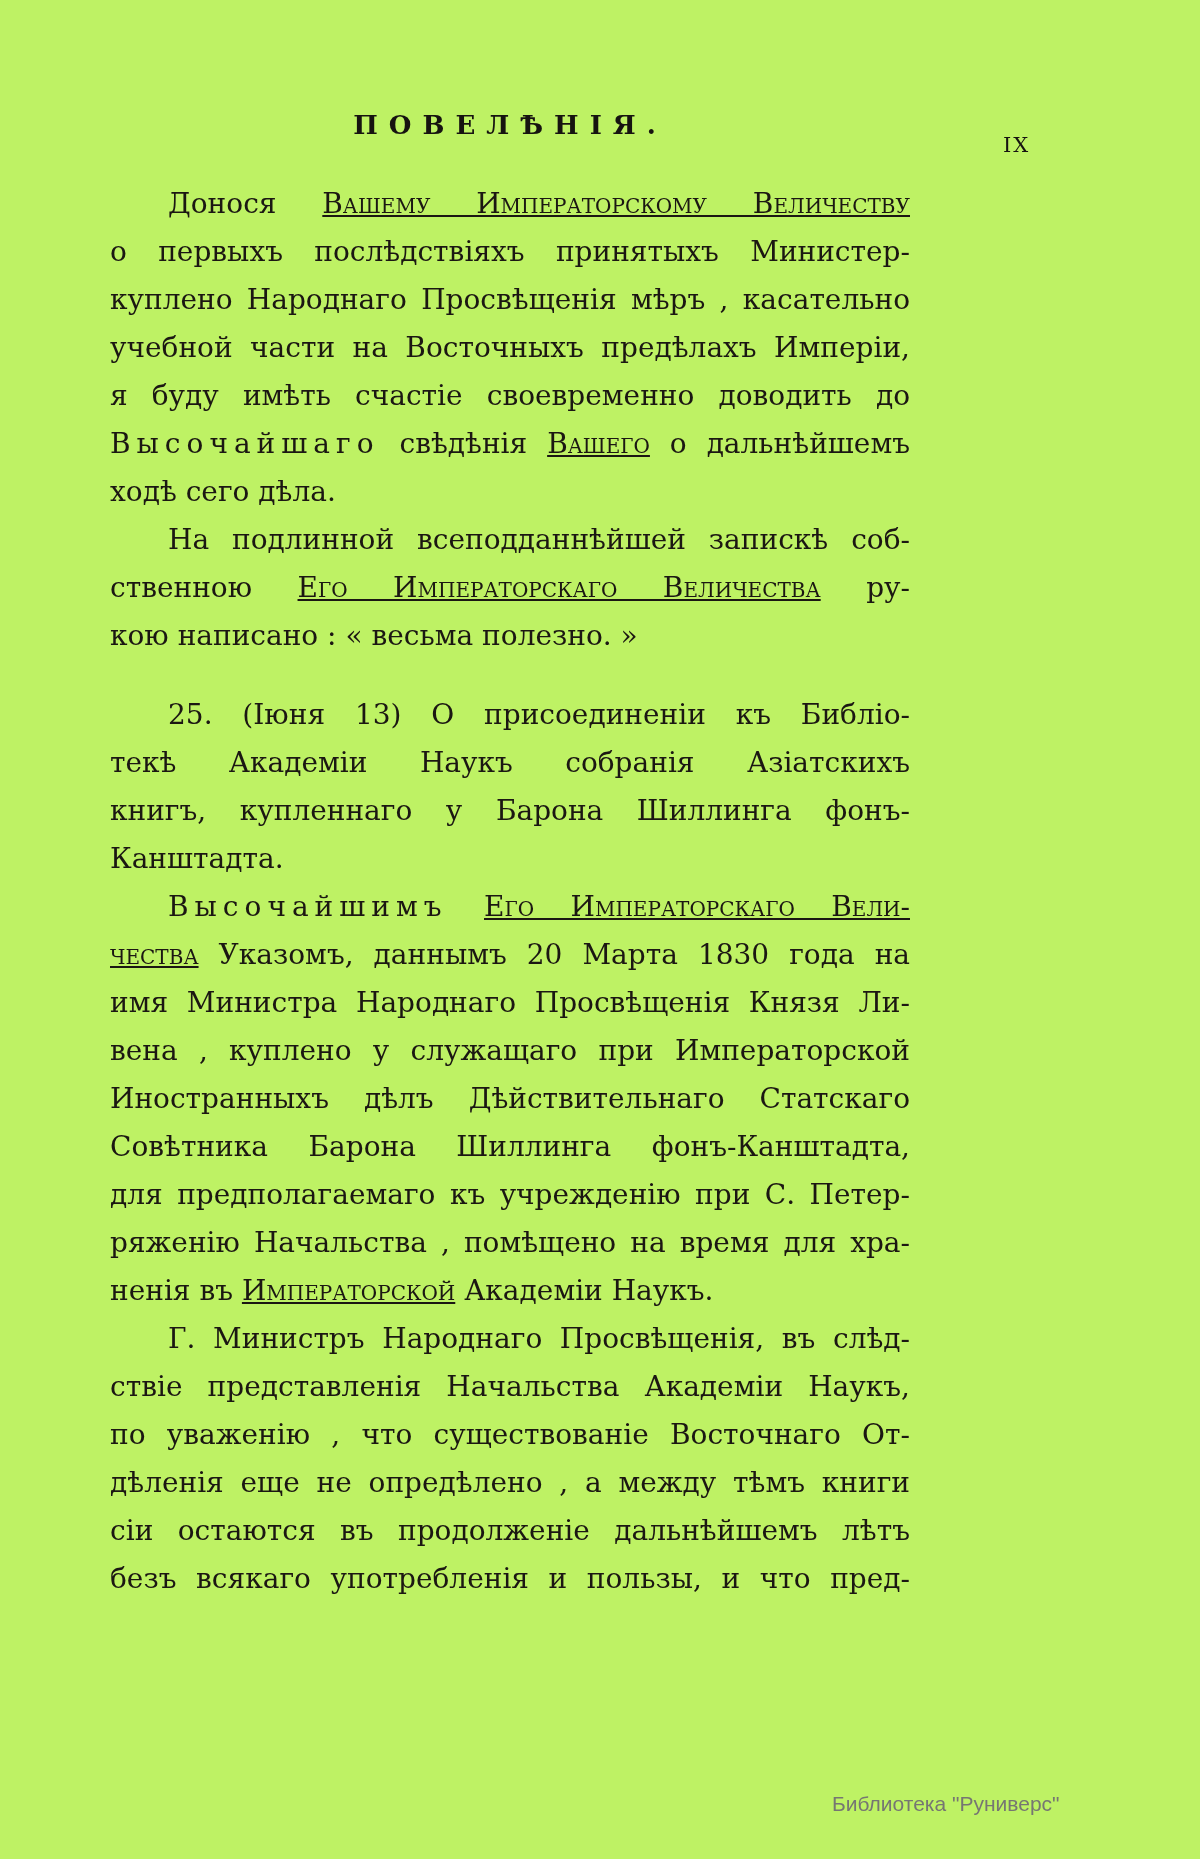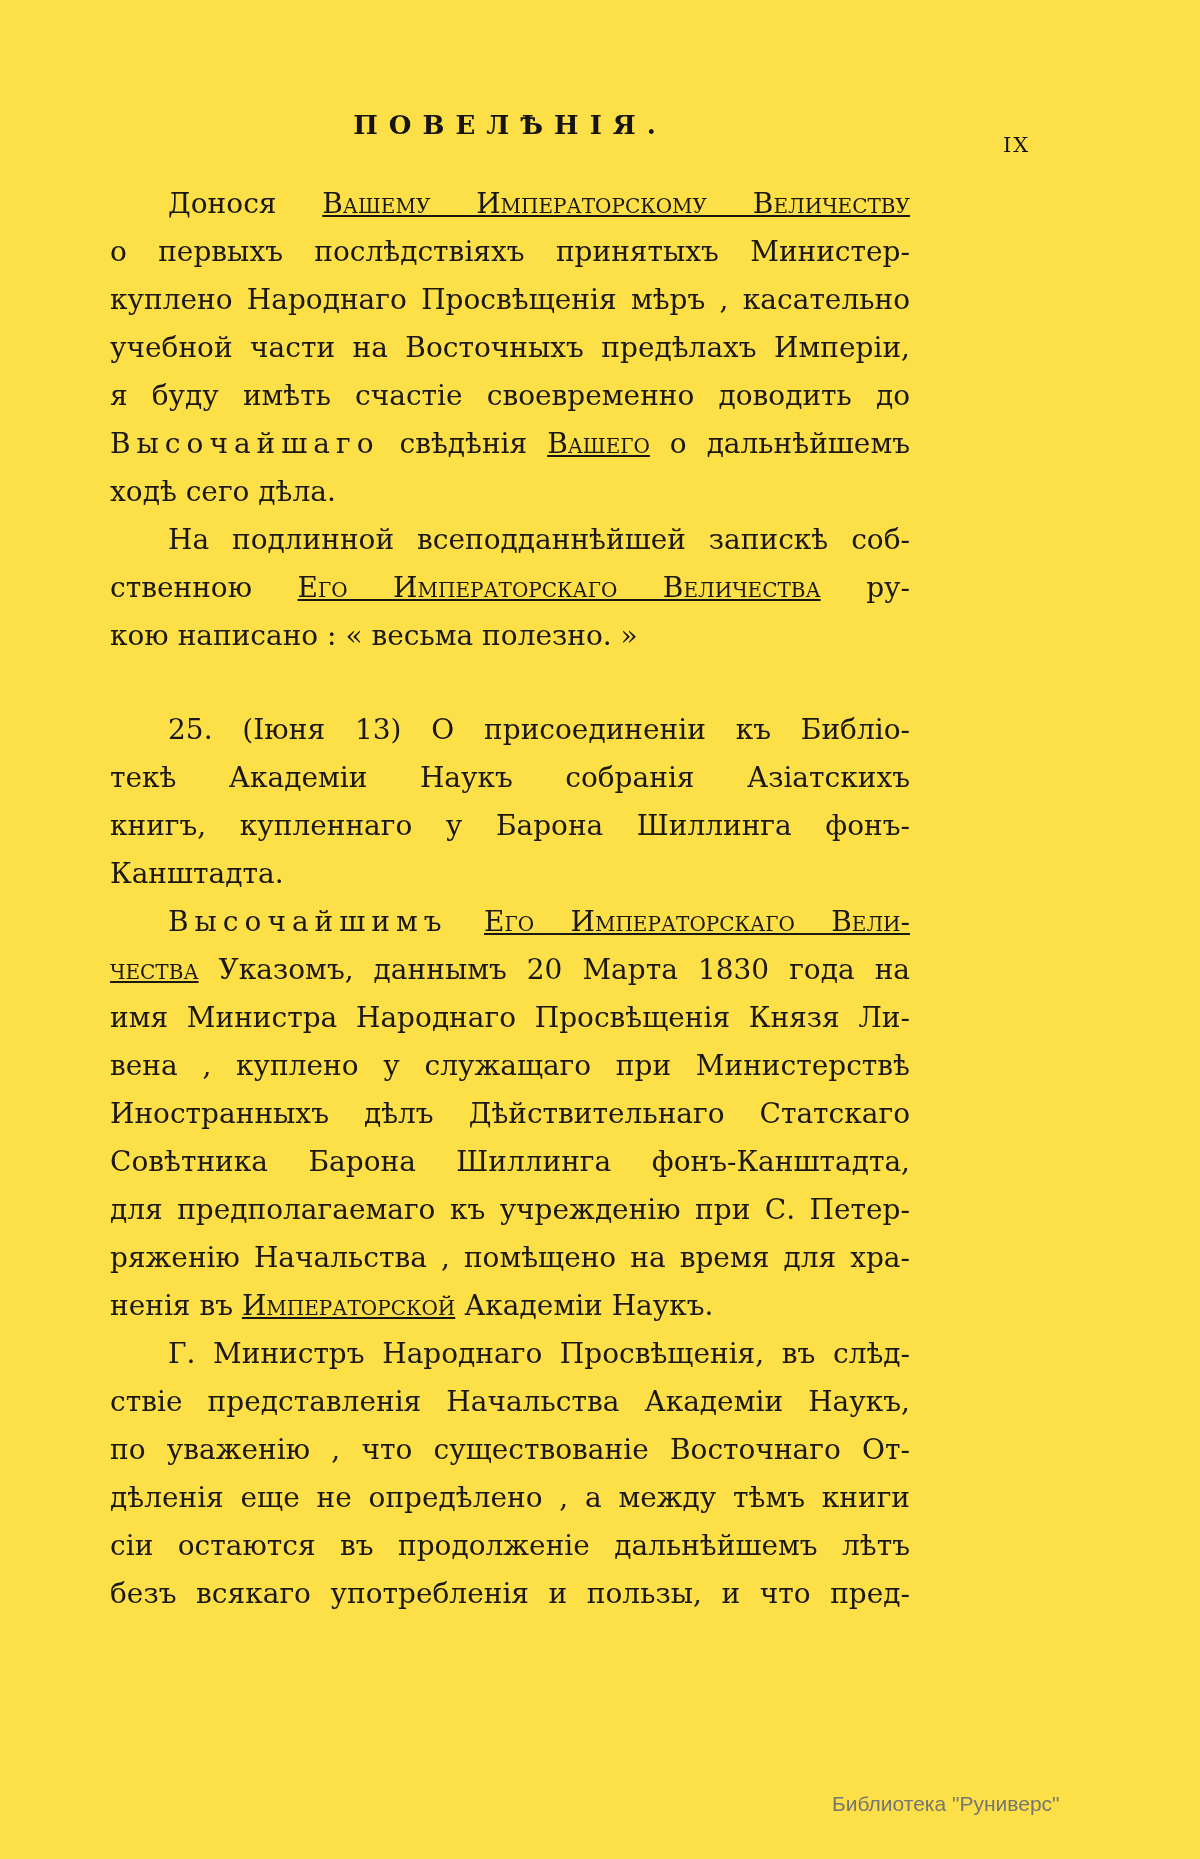--- a/index.html
+++ b/index.html
@@ -5,21 +5,21 @@
   html, body { margin: 0; padding: 0; }
   body {
     width: 1200px; height: 1859px;
     background: #ffffff;
     font-family: "DejaVu Serif", serif;
     position: relative;
     overflow: hidden;
   }
   .page {
     position: absolute; inset: 0;
-    background: #fde047;
+    background: #bef264;
     color: #1b1712;
   }
   
   .header {
     position: absolute;
     top: 110px; left: 110px; width: 800px;
     text-align: center;
     font-size: 26px;
     font-weight: bold;
     letter-spacing: 11px;
@@ -41,21 +41,21 @@
     color: #1b1712;
   }
   .line {
     line-height: 48px;
     height: 48px;
     text-align: justify;
     white-space: normal;
   }
   .line.jl { text-align-last: justify; }
   .line.ind { padding-left: 58px; }
-  .line.gap { margin-top: 46px; }
+  .line.gap { margin-top: 31px; }
   .s-n  { }
   .s-sc { font-variant: small-caps; text-decoration: underline; }
   .s-ls { letter-spacing: 6px; }
   .s-it { }
   
   .watermark {
     position: absolute;
     top: 1792px; left: 832px;
     font-family: "Liberation Sans", sans-serif;
     font-size: 21px;
@@ -79,21 +79,21 @@
       <div class="line jl ind"><span class="s-n">На подлинной всеподданнѣйшей запискѣ соб-</span></div>
       <div class="line jl"><span class="s-n">ственною </span><span class="s-sc">Его Императорскаго Величества</span><span class="s-n"> ру-</span></div>
       <div class="line"><span class="s-n">кою написано : </span><span class="s-it">« весьма полезно. »</span></div>
       <div class="line jl ind gap"><span class="s-n">25. (Іюня 13) </span><span class="s-it">О присоединеніи къ Библіо-</span></div>
       <div class="line jl"><span class="s-it">текѣ Академіи Наукъ собранія Азіатскихъ</span></div>
       <div class="line jl"><span class="s-it">книгъ, купленнаго у Барона Шиллинга фонъ-</span></div>
       <div class="line"><span class="s-it">Канштадта.</span></div>
       <div class="line jl ind"><span class="s-ls">Высочайшимъ</span><span class="s-n"> </span><span class="s-sc">Его Императорскаго Вели-</span></div>
       <div class="line jl"><span class="s-sc">чества</span><span class="s-n"> Указомъ, даннымъ 20 Марта 1830 года на</span></div>
       <div class="line jl"><span class="s-n">имя Министра Народнаго Просвѣщенія Князя Ли-</span></div>
-      <div class="line jl"><span class="s-n">вена , куплено у служащаго при Министерствѣ</span></div>
+      <div class="line jl"><span class="s-n">вена , куплено у служащаго при Императорской</span></div>
       <div class="line jl"><span class="s-n">Иностранныхъ дѣлъ Дѣйствительнаго Статскаго</span></div>
       <div class="line jl"><span class="s-n">Совѣтника Барона Шиллинга фонъ-Канштадта,</span></div>
       <div class="line jl"><span class="s-n">для предполагаемаго къ учрежденію при С. Петер-</span></div>
       <div class="line jl"><span class="s-n">ряженію Начальства , помѣщено на время для хра-</span></div>
       <div class="line"><span class="s-n">ненія въ </span><span class="s-sc">Императорской</span><span class="s-n"> Академіи Наукъ.</span></div>
       <div class="line jl ind"><span class="s-n">Г. Министръ Народнаго Просвѣщенія, въ слѣд-</span></div>
       <div class="line jl"><span class="s-n">ствіе представленія Начальства Академіи Наукъ,</span></div>
       <div class="line jl"><span class="s-n">по уваженію , что существованіе Восточнаго От-</span></div>
       <div class="line jl"><span class="s-n">дѣленія еще не опредѣлено , а между тѣмъ книги</span></div>
       <div class="line jl"><span class="s-n">сіи остаются въ продолженіе дальнѣйшемъ лѣтъ</span></div>

